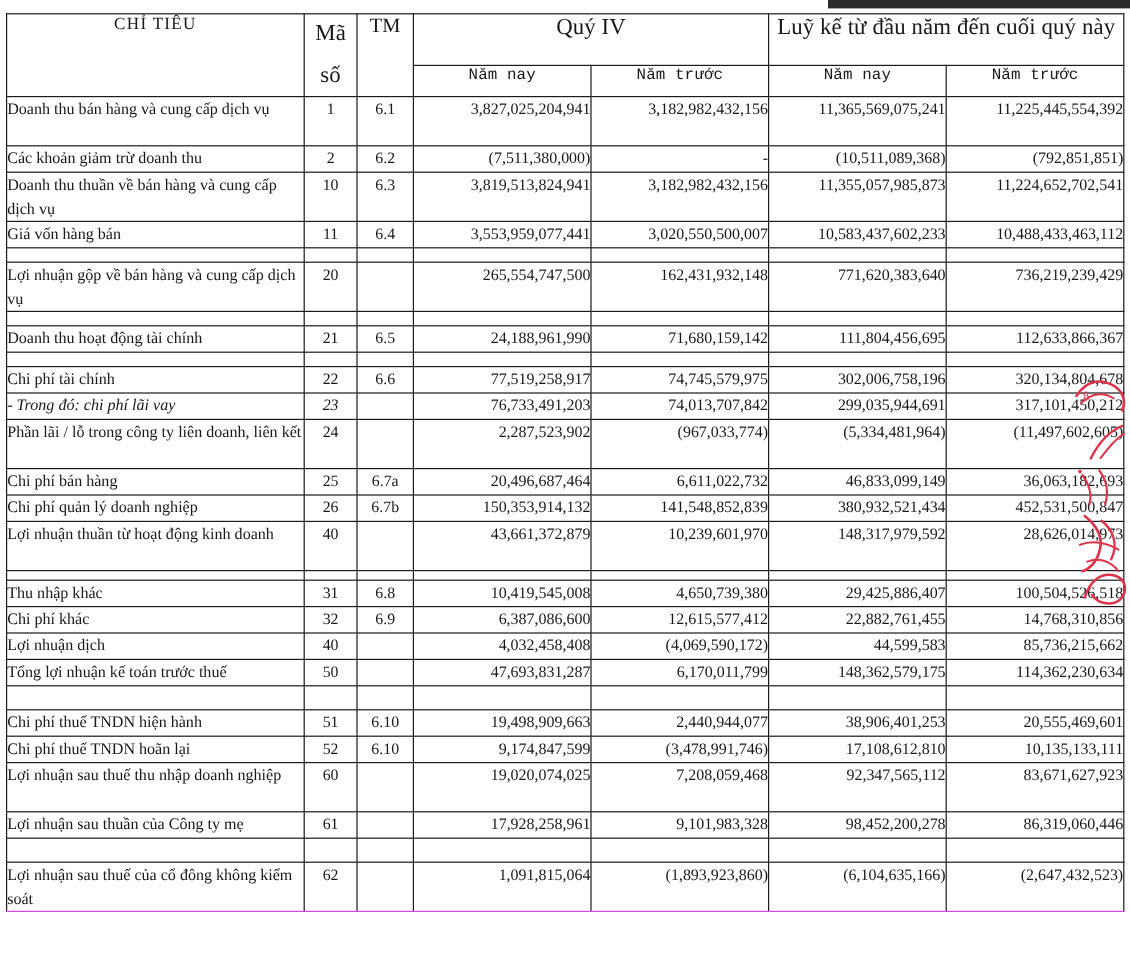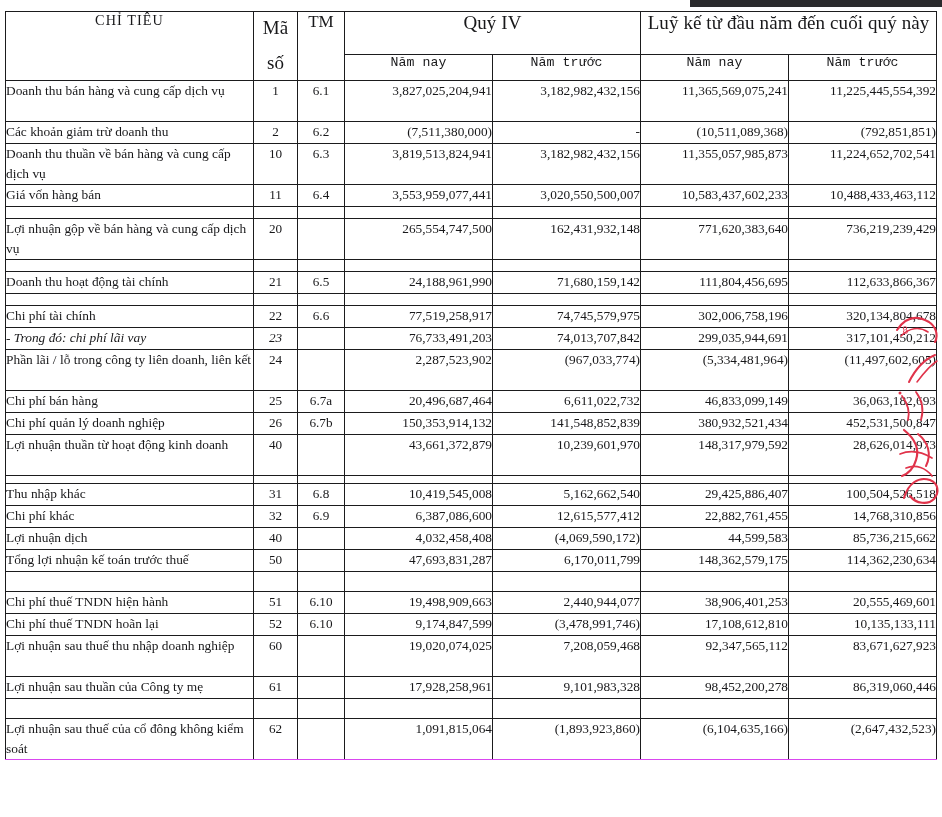--- a/index.html
+++ b/index.html
@@ -299,21 +299,21 @@
           <td></td>
           <td></td>
           <td></td>
           <td></td>
         </tr>
         <tr>
           <td class="c-label">Thu nhập khác</td>
           <td class="c-code">31</td>
           <td class="c-tm">6.8</td>
           <td class="c-num">10,419,545,008</td>
-          <td class="c-num">5,162,662,540</td>
+          <td class="c-num">4,650,739,380</td>
           <td class="c-num">29,425,886,407</td>
           <td class="c-num">100,504,526,518</td>
         </tr>
         <tr>
           <td class="c-label">Chi phí khác</td>
           <td class="c-code">32</td>
           <td class="c-tm">6.9</td>
           <td class="c-num">6,387,086,600</td>
           <td class="c-num">12,615,577,412</td>
           <td class="c-num">22,882,761,455</td>

